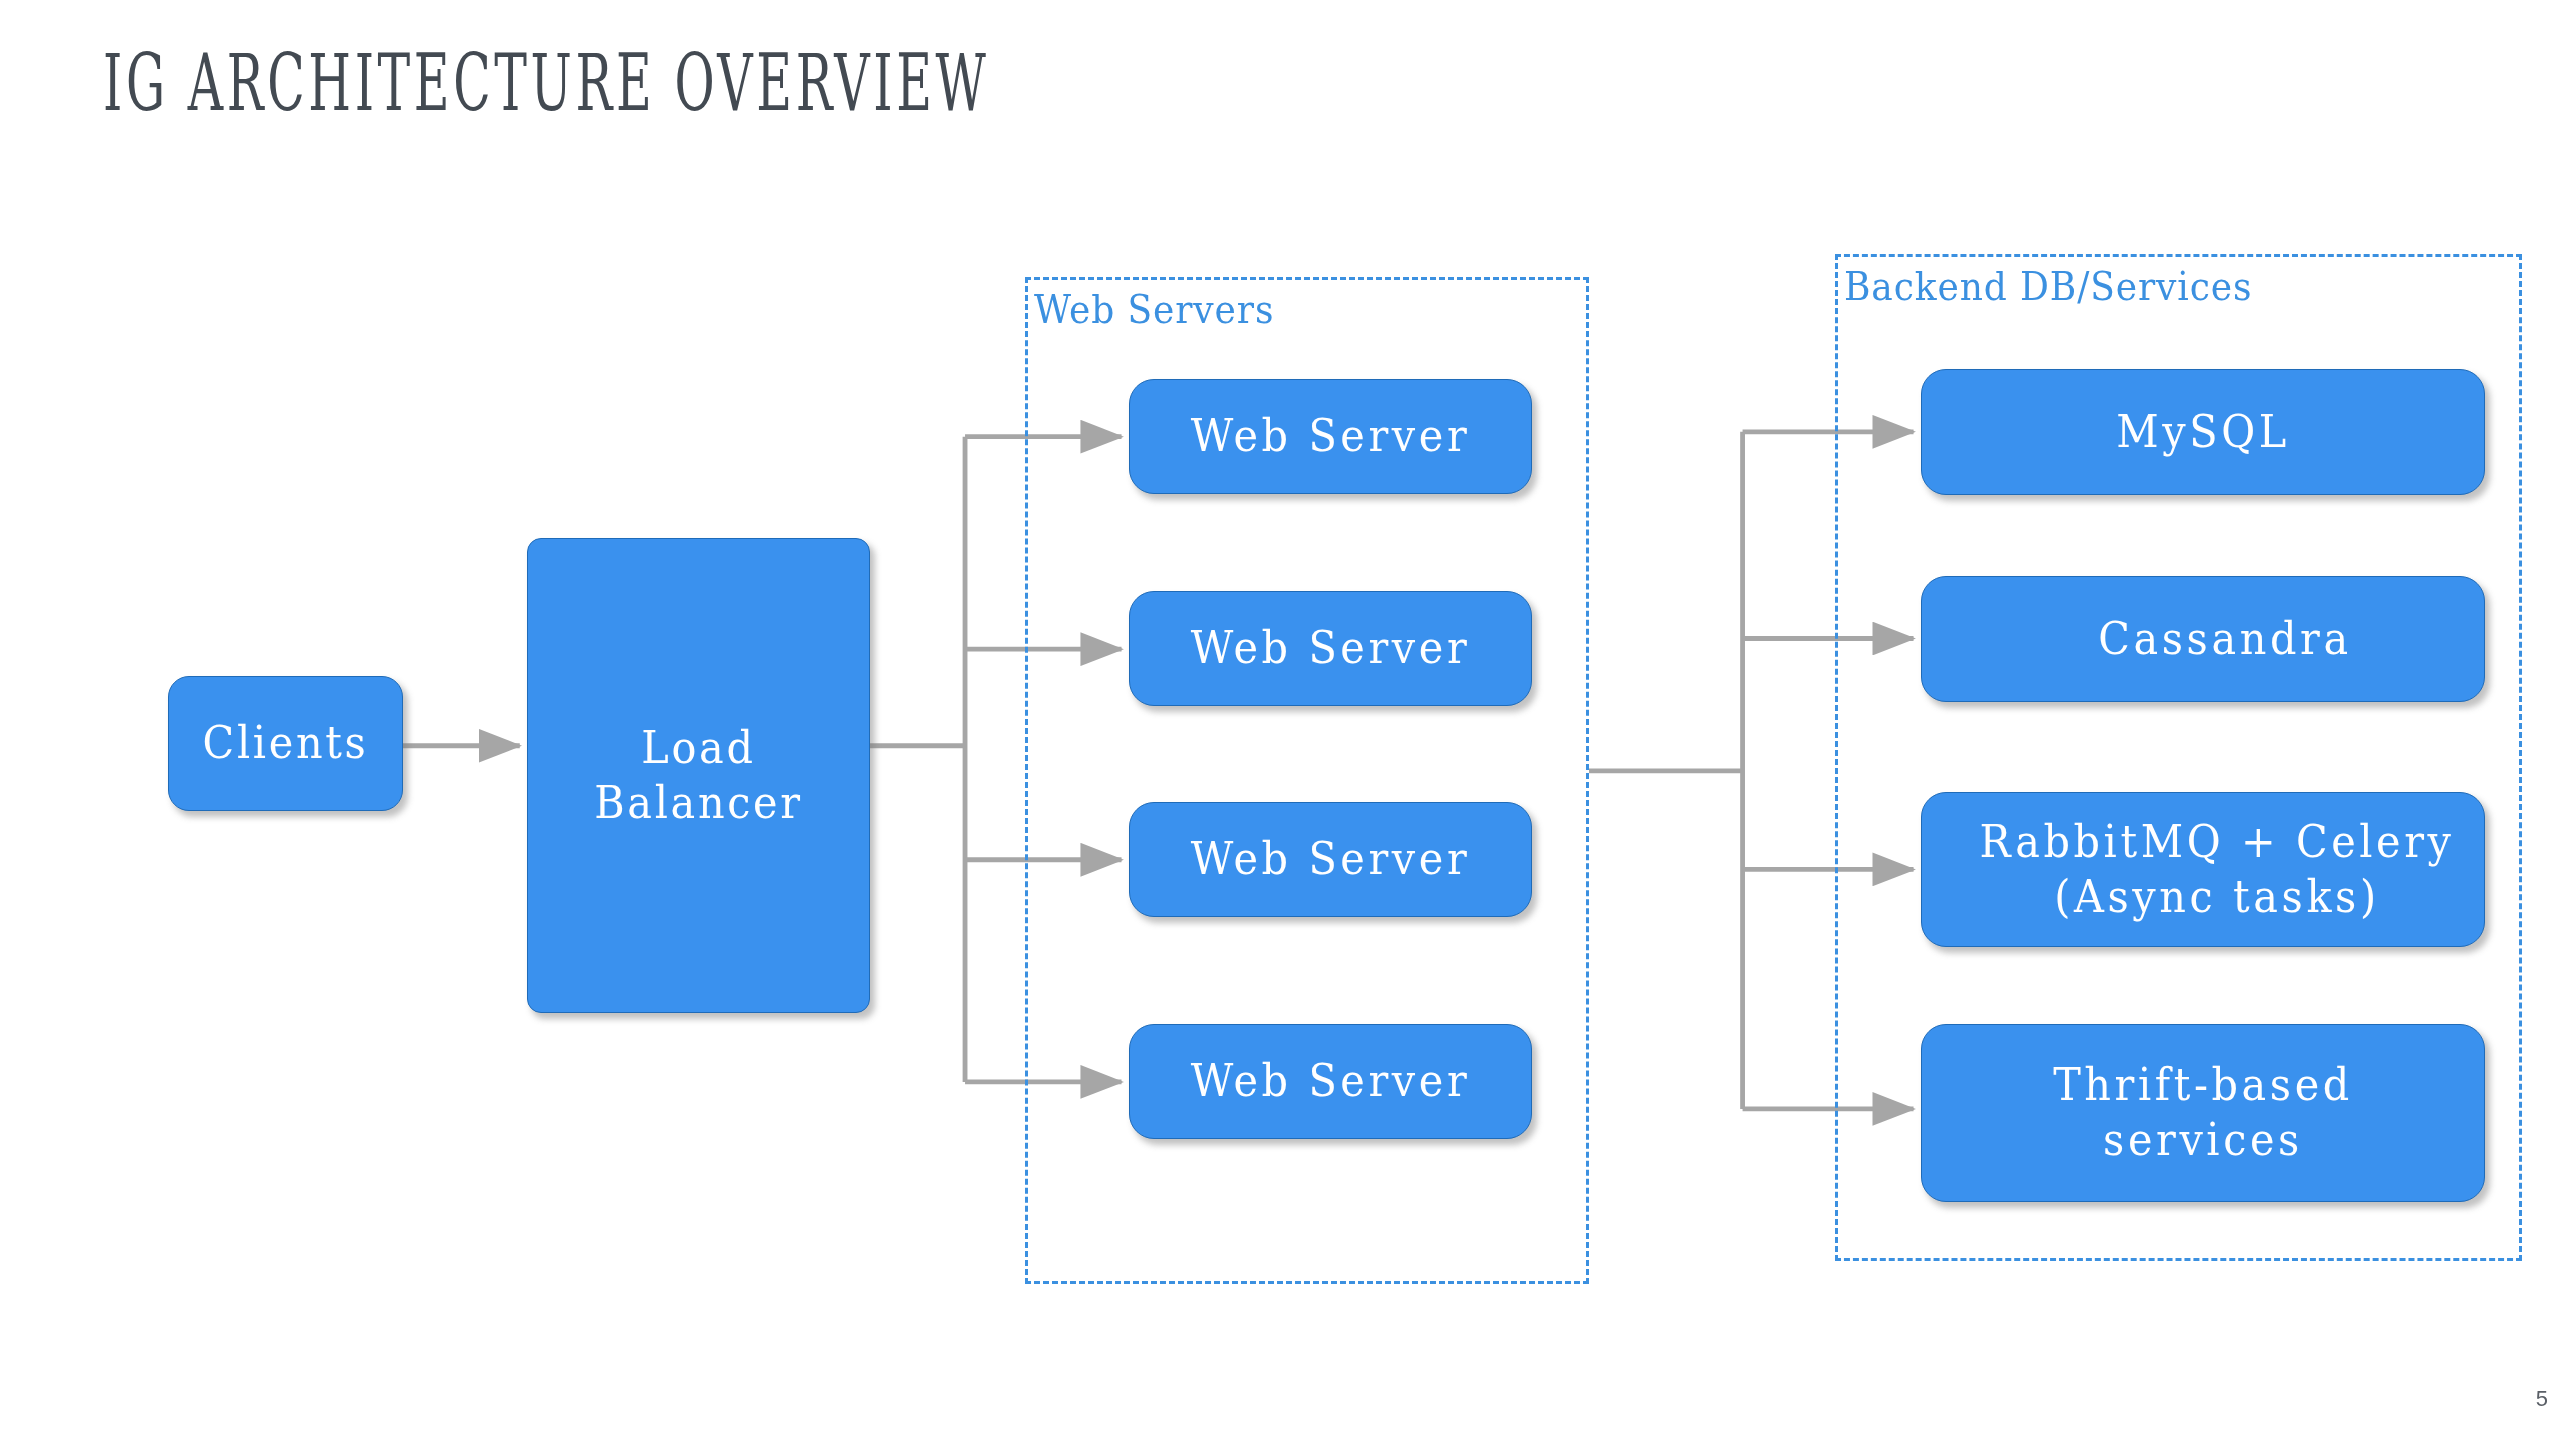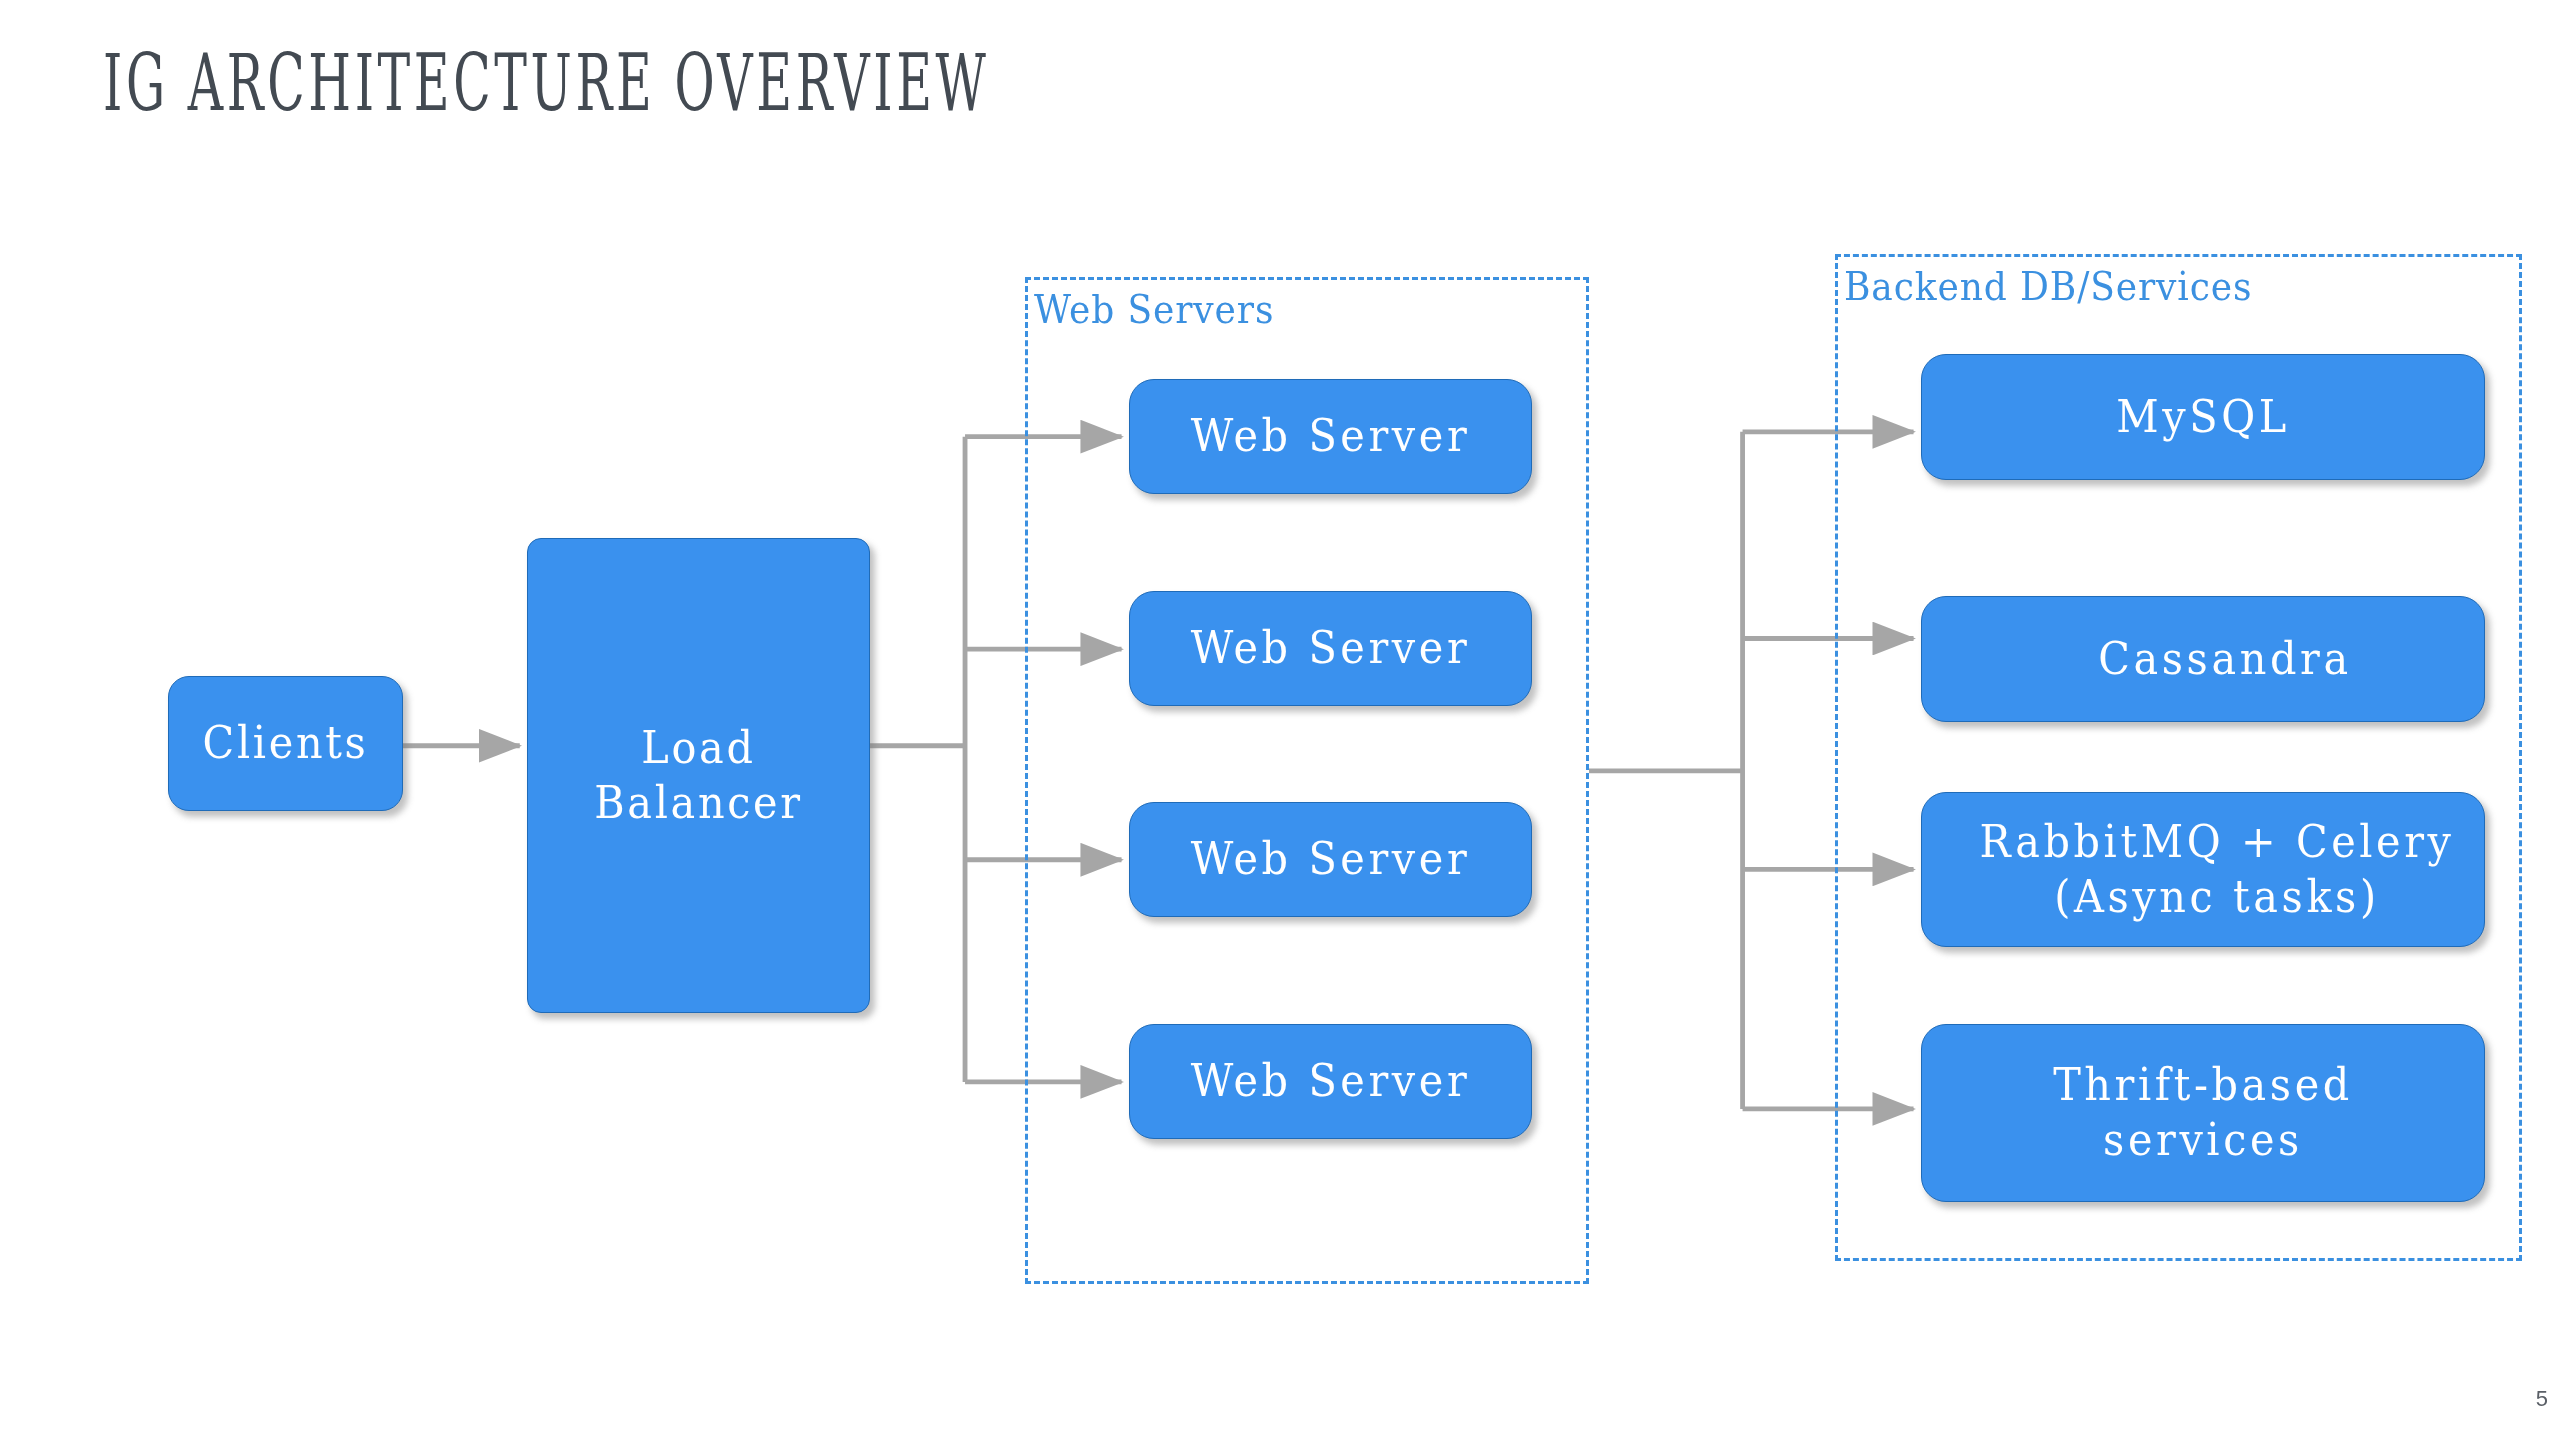--- a/index.html
+++ b/index.html
@@ -120,22 +120,22 @@
   #node-ws-0 { top: 379px; }
   #node-ws-1 { top: 591px; }
   #node-ws-2 { top: 802px; }
   #node-ws-3 { top: 1024px; }
 
   .node-backend {
     left: 1889px; width: 564px;
   }
   .node-backend .node-label { font-size: 45px; letter-spacing: 3.9px; }
 
-  #node-be-0 { top: 354px; height: 126px; }
-  #node-be-1 { top: 596px; height: 126px; padding-left: 44px; }
+  #node-be-0 { top: 369px; height: 126px; }
+  #node-be-1 { top: 576px; height: 126px; padding-left: 44px; }
   #node-be-2 { top: 792px; height: 155px; padding-left: 28px; }
   #node-be-3 { top: 1024px; height: 178px; }
 </style>
 </head>
 <body>
 
 <div id="slide">
 
   <div id="slide-title">IG ARCHITECTURE OVERVIEW</div>
 

